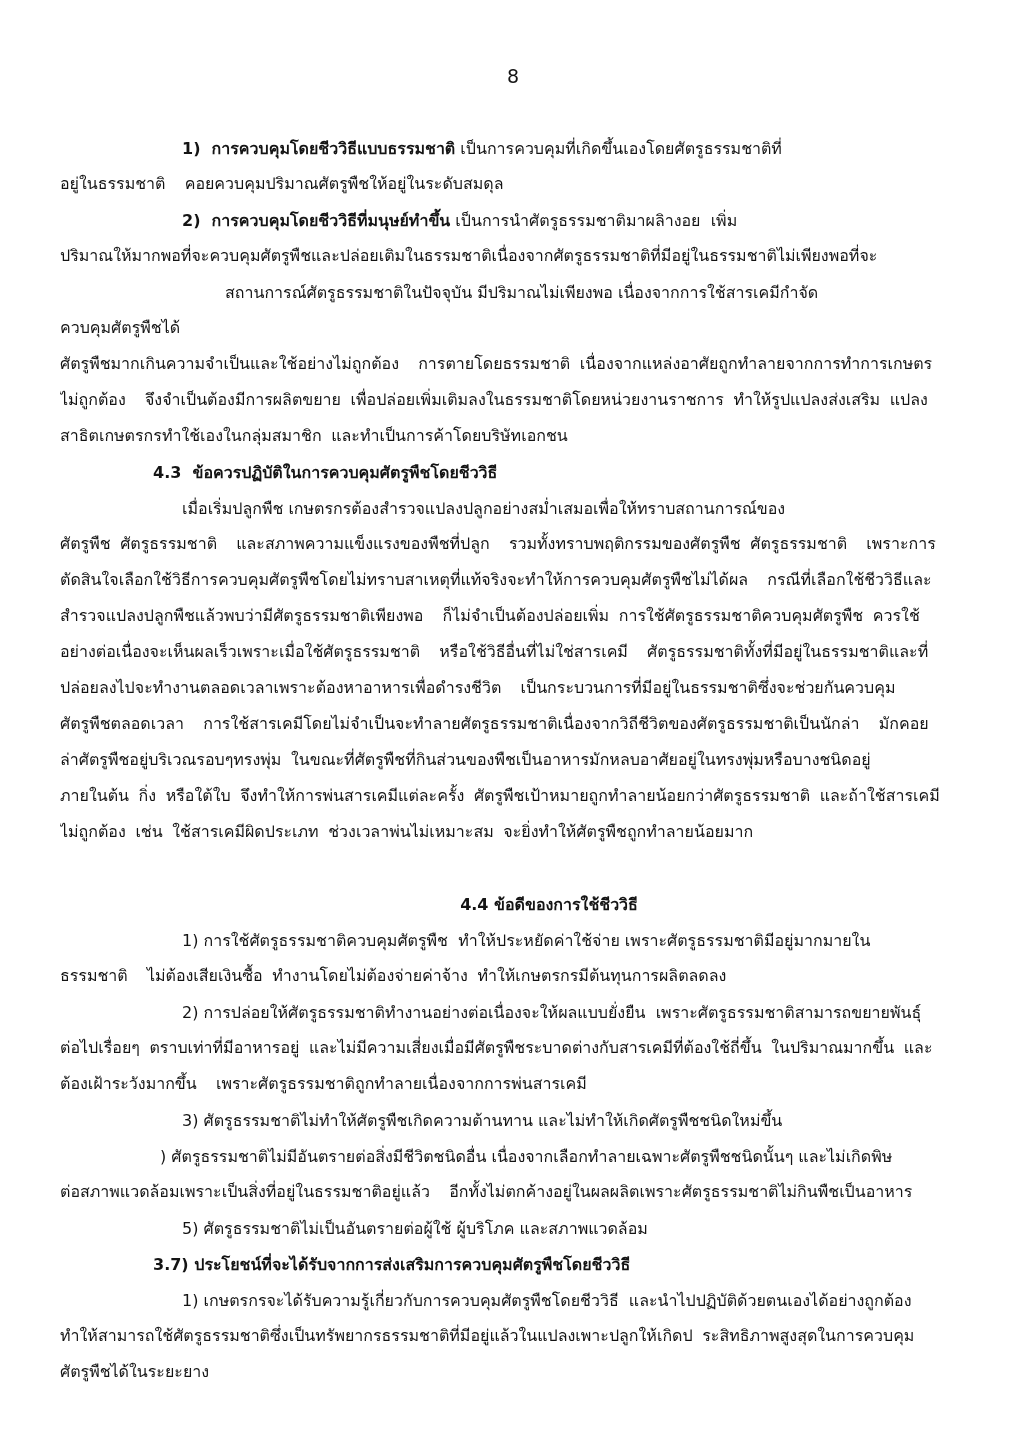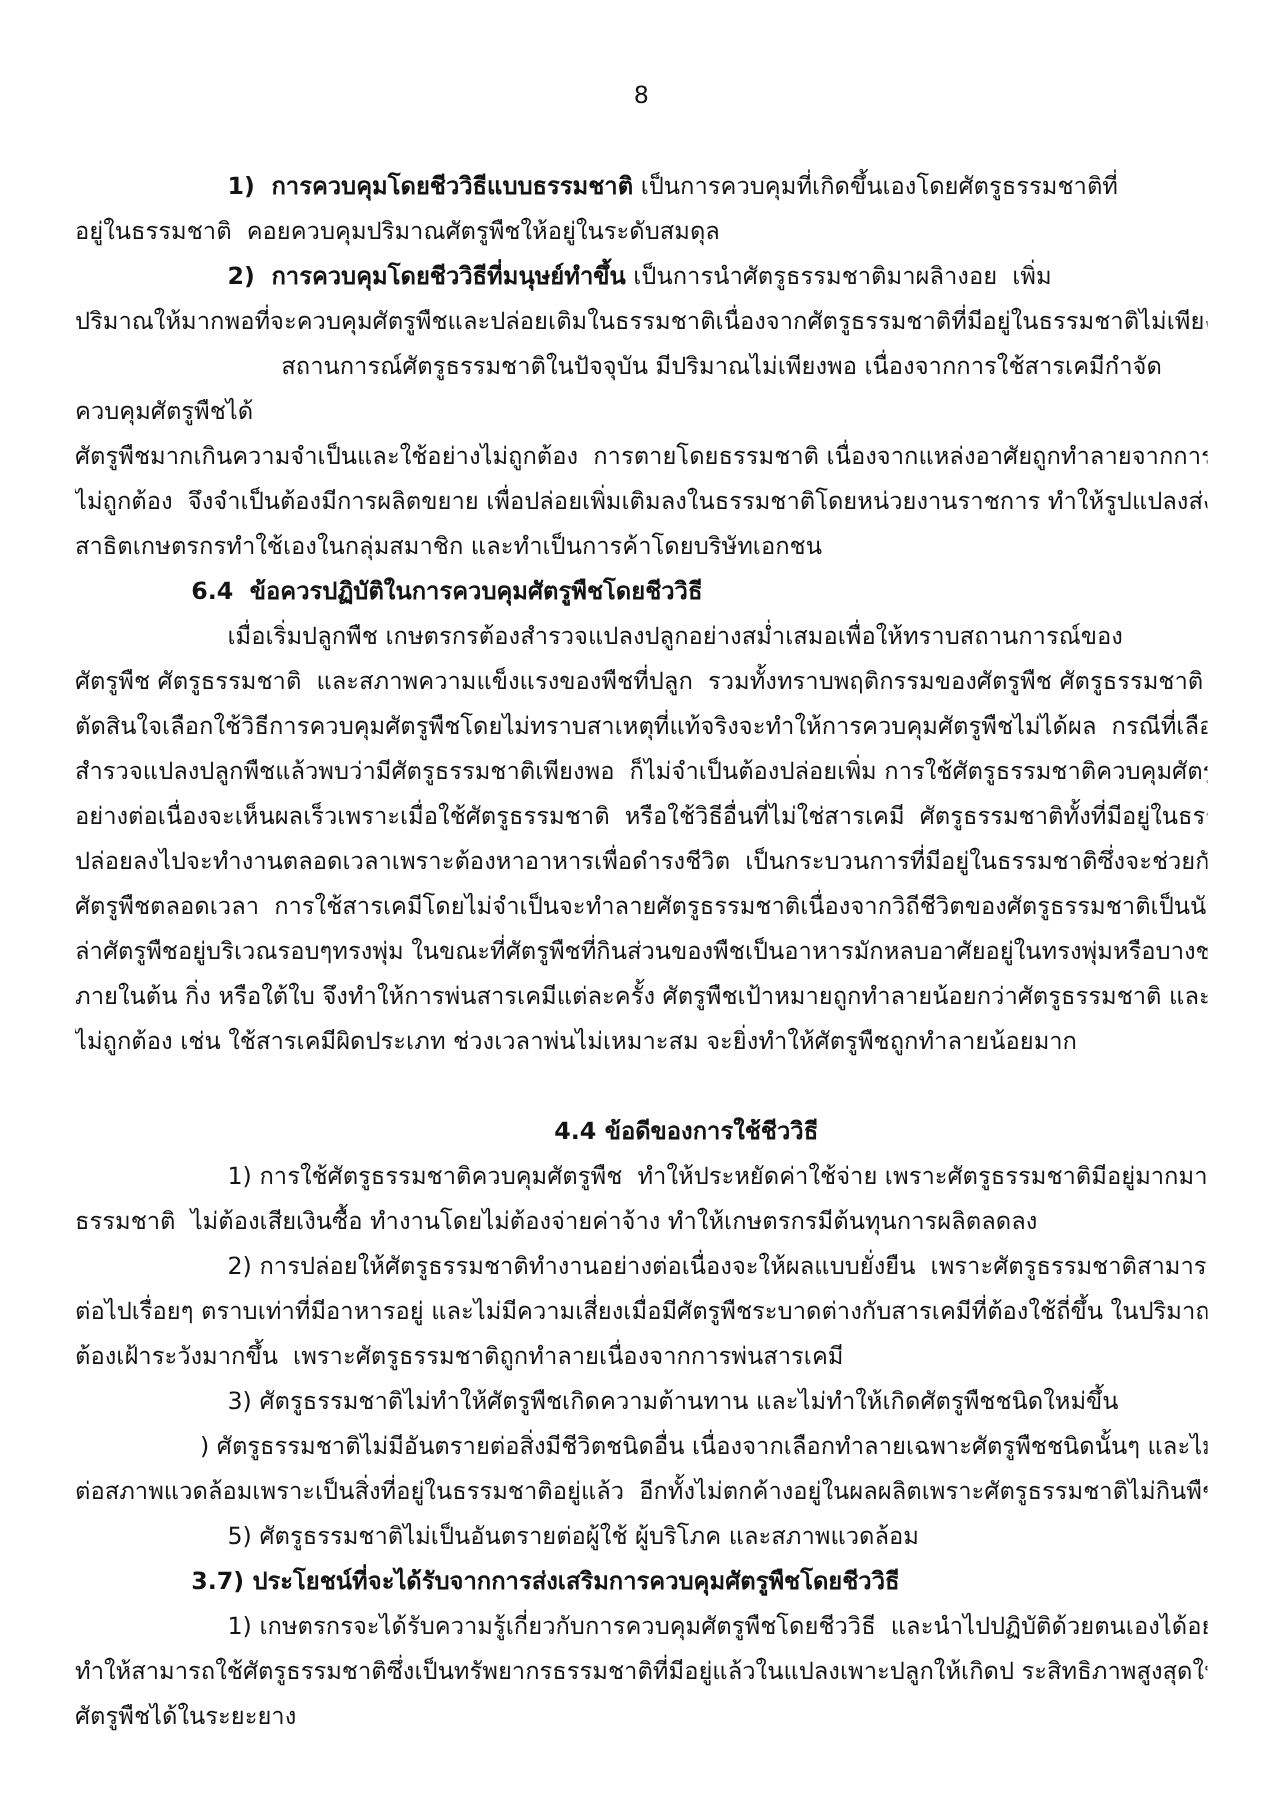--- a/index.html
+++ b/index.html
@@ -23,31 +23,31 @@
     width: 906px;
   }
   .pagenum {
     font-size: 19px;
     line-height: 36px;
     height: 36px;
     text-align: center;
     margin-bottom: 37px;
   }
   .line {
-    font-size: 19px;
+    font-size: 16px;
     line-height: 36px;
     height: 36px;
     white-space: pre;
     overflow: hidden;
   }
   .line b { font-weight: bold; }
   .bold-full { font-weight: bold; }
   .spacer { height: 36px; }
   
-  .ind-none  { padding-left: 0; }
+  .ind-none  { padding-left: 0; font-family: Liberation Mono, monospace; }
   .ind-item  { padding-left: 122px; }
   .ind-item4 { padding-left: 100px; }
   .ind-para  { padding-left: 165px; }
   .ind-h43   { padding-left: 93px;  }
   .ind-h44   { padding-left: 72px; text-align: center;  }
   .ind-h45   { padding-left: 93px;  }
 </style>
 </head>
 <body>
 
@@ -57,21 +57,21 @@
     <div id="doc-body">
         <div class="line ind-item"><b>1)  การควบคุมโดยชีววิธีแบบธรรมชาติ</b><span> เป็นการควบคุมที่เกิดขึ้นเองโดยศัตรูธรรมชาติที่</span></div>
         <div class="line ind-none">อยู่ในธรรมชาติ  คอยควบคุมปริมาณศัตรูพืชให้อยู่ในระดับสมดุล</div>
         <div class="line ind-item"><b>2)  การควบคุมโดยชีววิธีที่มนุษย์ทำขึ้น</b><span> เป็นการนำศัตรูธรรมชาติมาผลิางอย  เพิ่ม</span></div>
         <div class="line ind-none">ปริมาณให้มากพอที่จะควบคุมศัตรูพืชและปล่อยเติมในธรรมชาติเนื่องจากศัตรูธรรมชาติที่มีอยู่ในธรรมชาติไม่เพียงพอที่จะ</div>
         <div class="line ind-para">สถานการณ์ศัตรูธรรมชาติในปัจจุบัน มีปริมาณไม่เพียงพอ เนื่องจากการใช้สารเคมีกำจัด</div>
         <div class="line ind-none">ควบคุมศัตรูพืชได้</div>
         <div class="line ind-none">ศัตรูพืชมากเกินความจำเป็นและใช้อย่างไม่ถูกต้อง  การตายโดยธรรมชาติ เนื่องจากแหล่งอาศัยถูกทำลายจากการทำการเกษตร</div>
         <div class="line ind-none">ไม่ถูกต้อง  จึงจำเป็นต้องมีการผลิตขยาย เพื่อปล่อยเพิ่มเติมลงในธรรมชาติโดยหน่วยงานราชการ ทำให้รูปแปลงส่งเสริม แปลง</div>
         <div class="line ind-none">สาธิตเกษตรกรทำใช้เองในกลุ่มสมาชิก และทำเป็นการค้าโดยบริษัทเอกชน</div>
-        <div class="line ind-h43 bold-full">6.4  ข้อควรปฏิบัติในการควบคุมศัตรูพืชโดยชีววิธี</div>
+        <div class="line ind-h43 bold-full">4.3  ข้อควรปฏิบัติในการควบคุมศัตรูพืชโดยชีววิธี</div>
         <div class="line ind-item">เมื่อเริ่มปลูกพืช เกษตรกรต้องสำรวจแปลงปลูกอย่างสม่ำเสมอเพื่อให้ทราบสถานการณ์ของ</div>
         <div class="line ind-none">ศัตรูพืช ศัตรูธรรมชาติ  และสภาพความแข็งแรงของพืชที่ปลูก  รวมทั้งทราบพฤติกรรมของศัตรูพืช ศัตรูธรรมชาติ  เพราะการ</div>
         <div class="line ind-none">ตัดสินใจเลือกใช้วิธีการควบคุมศัตรูพืชโดยไม่ทราบสาเหตุที่แท้จริงจะทำให้การควบคุมศัตรูพืชไม่ได้ผล  กรณีที่เลือกใช้ชีววิธีและ</div>
         <div class="line ind-none">สำรวจแปลงปลูกพืชแล้วพบว่ามีศัตรูธรรมชาติเพียงพอ  ก็ไม่จำเป็นต้องปล่อยเพิ่ม การใช้ศัตรูธรรมชาติควบคุมศัตรูพืช ควรใช้</div>
         <div class="line ind-none">อย่างต่อเนื่องจะเห็นผลเร็วเพราะเมื่อใช้ศัตรูธรรมชาติ  หรือใช้วิธีอื่นที่ไม่ใช่สารเคมี  ศัตรูธรรมชาติทั้งที่มีอยู่ในธรรมชาติและที่</div>
         <div class="line ind-none">ปล่อยลงไปจะทำงานตลอดเวลาเพราะต้องหาอาหารเพื่อดำรงชีวิต  เป็นกระบวนการที่มีอยู่ในธรรมชาติซึ่งจะช่วยกันควบคุม</div>
         <div class="line ind-none">ศัตรูพืชตลอดเวลา  การใช้สารเคมีโดยไม่จำเป็นจะทำลายศัตรูธรรมชาติเนื่องจากวิถีชีวิตของศัตรูธรรมชาติเป็นนักล่า  มักคอย</div>
         <div class="line ind-none">ล่าศัตรูพืชอยู่บริเวณรอบๆทรงพุ่ม ในขณะที่ศัตรูพืชที่กินส่วนของพืชเป็นอาหารมักหลบอาศัยอยู่ในทรงพุ่มหรือบางชนิดอยู่</div>
         <div class="line ind-none">ภายในต้น กิ่ง หรือใต้ใบ จึงทำให้การพ่นสารเคมีแต่ละครั้ง ศัตรูพืชเป้าหมายถูกทำลายน้อยกว่าศัตรูธรรมชาติ และถ้าใช้สารเคมี</div>
         <div class="line ind-none">ไม่ถูกต้อง เช่น ใช้สารเคมีผิดประเภท ช่วงเวลาพ่นไม่เหมาะสม จะยิ่งทำให้ศัตรูพืชถูกทำลายน้อยมาก</div>

